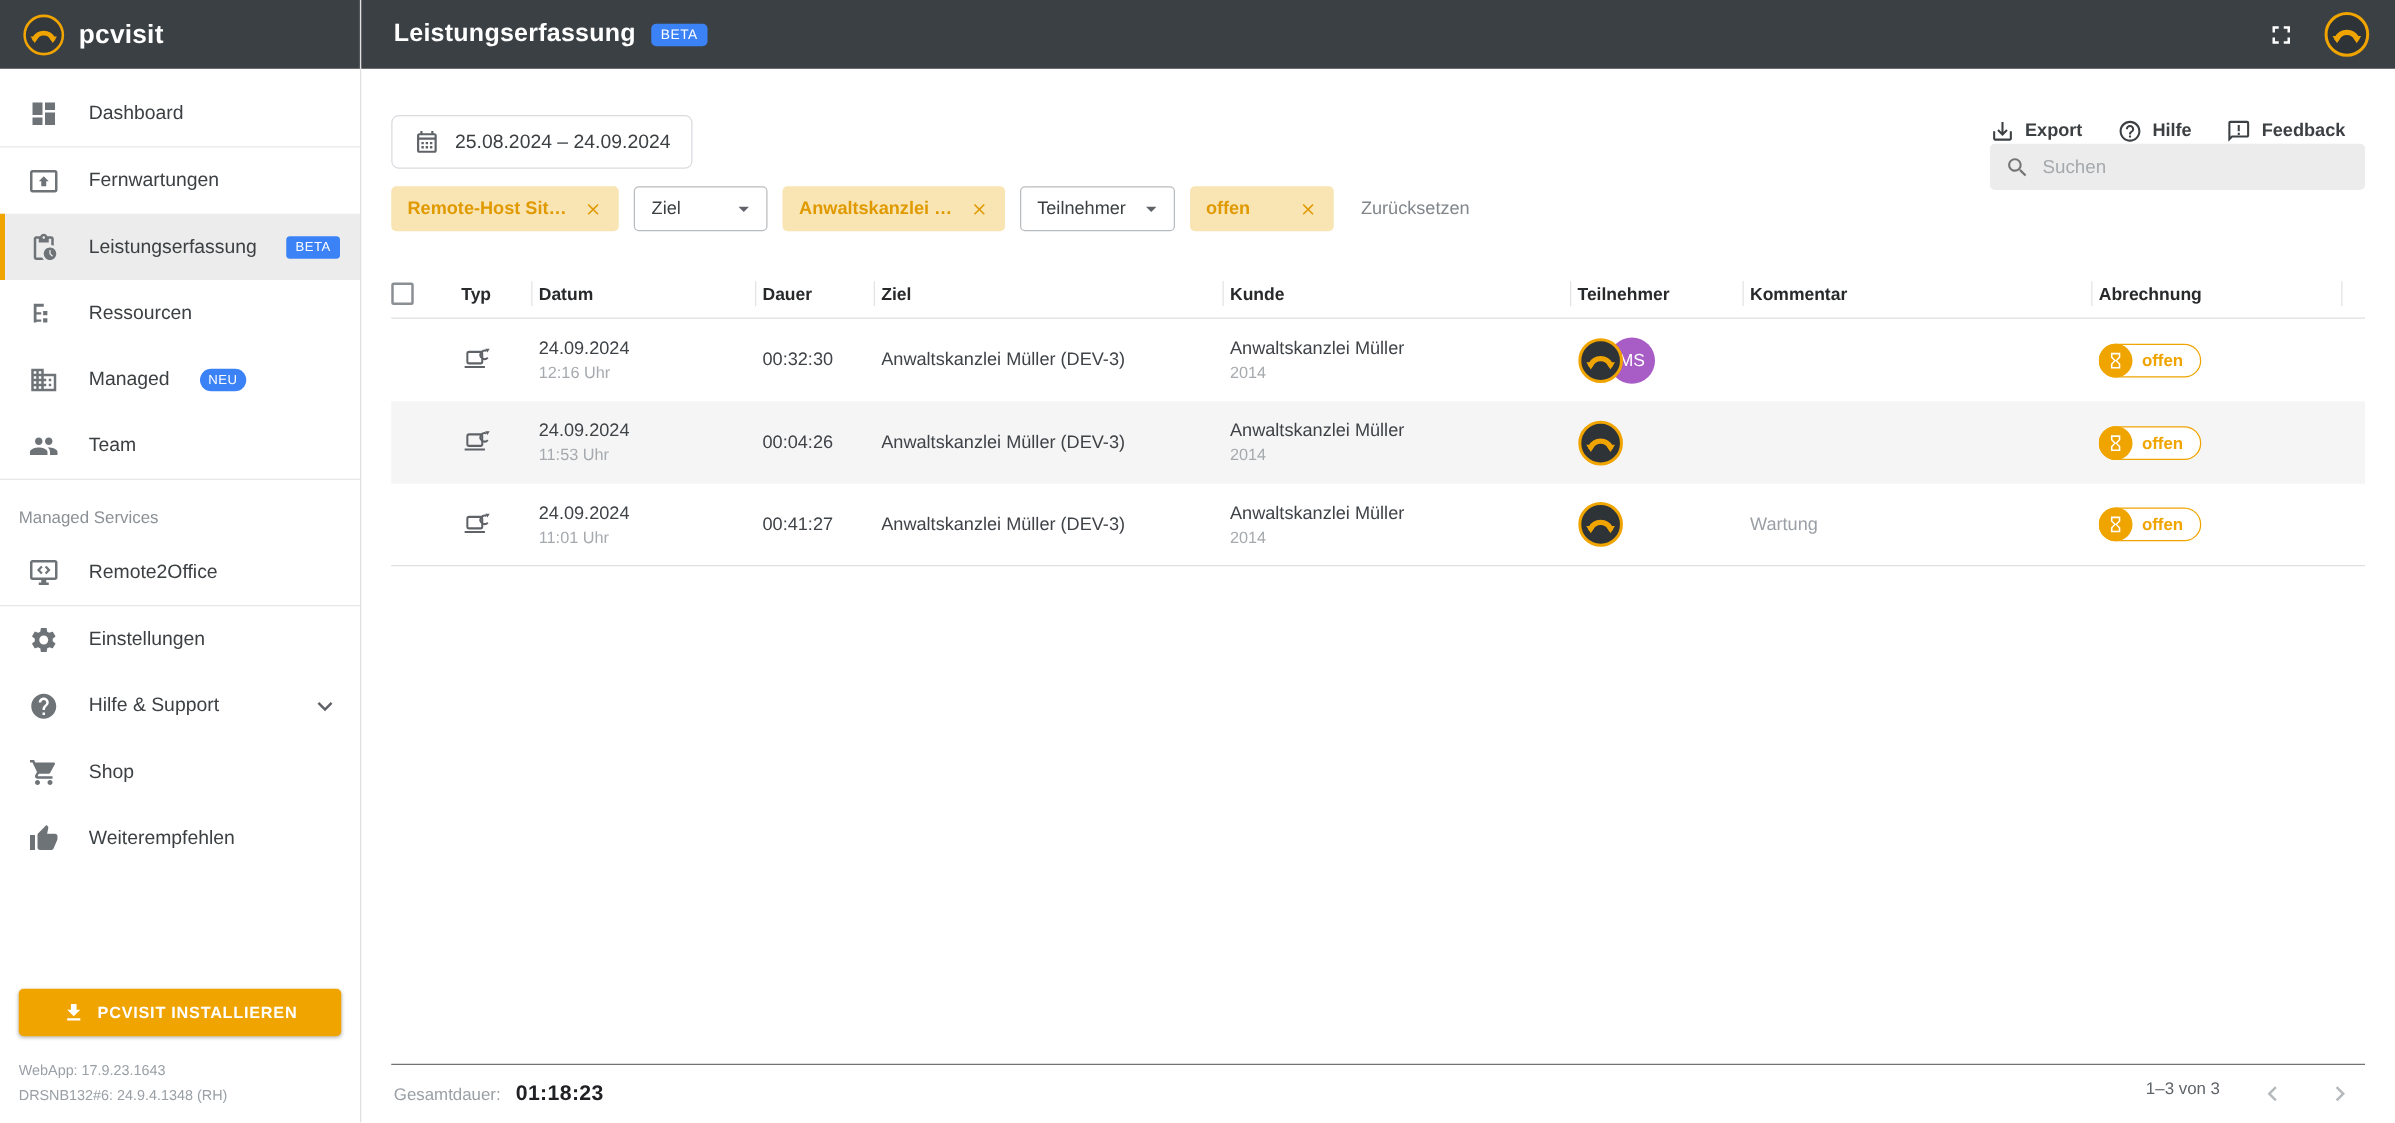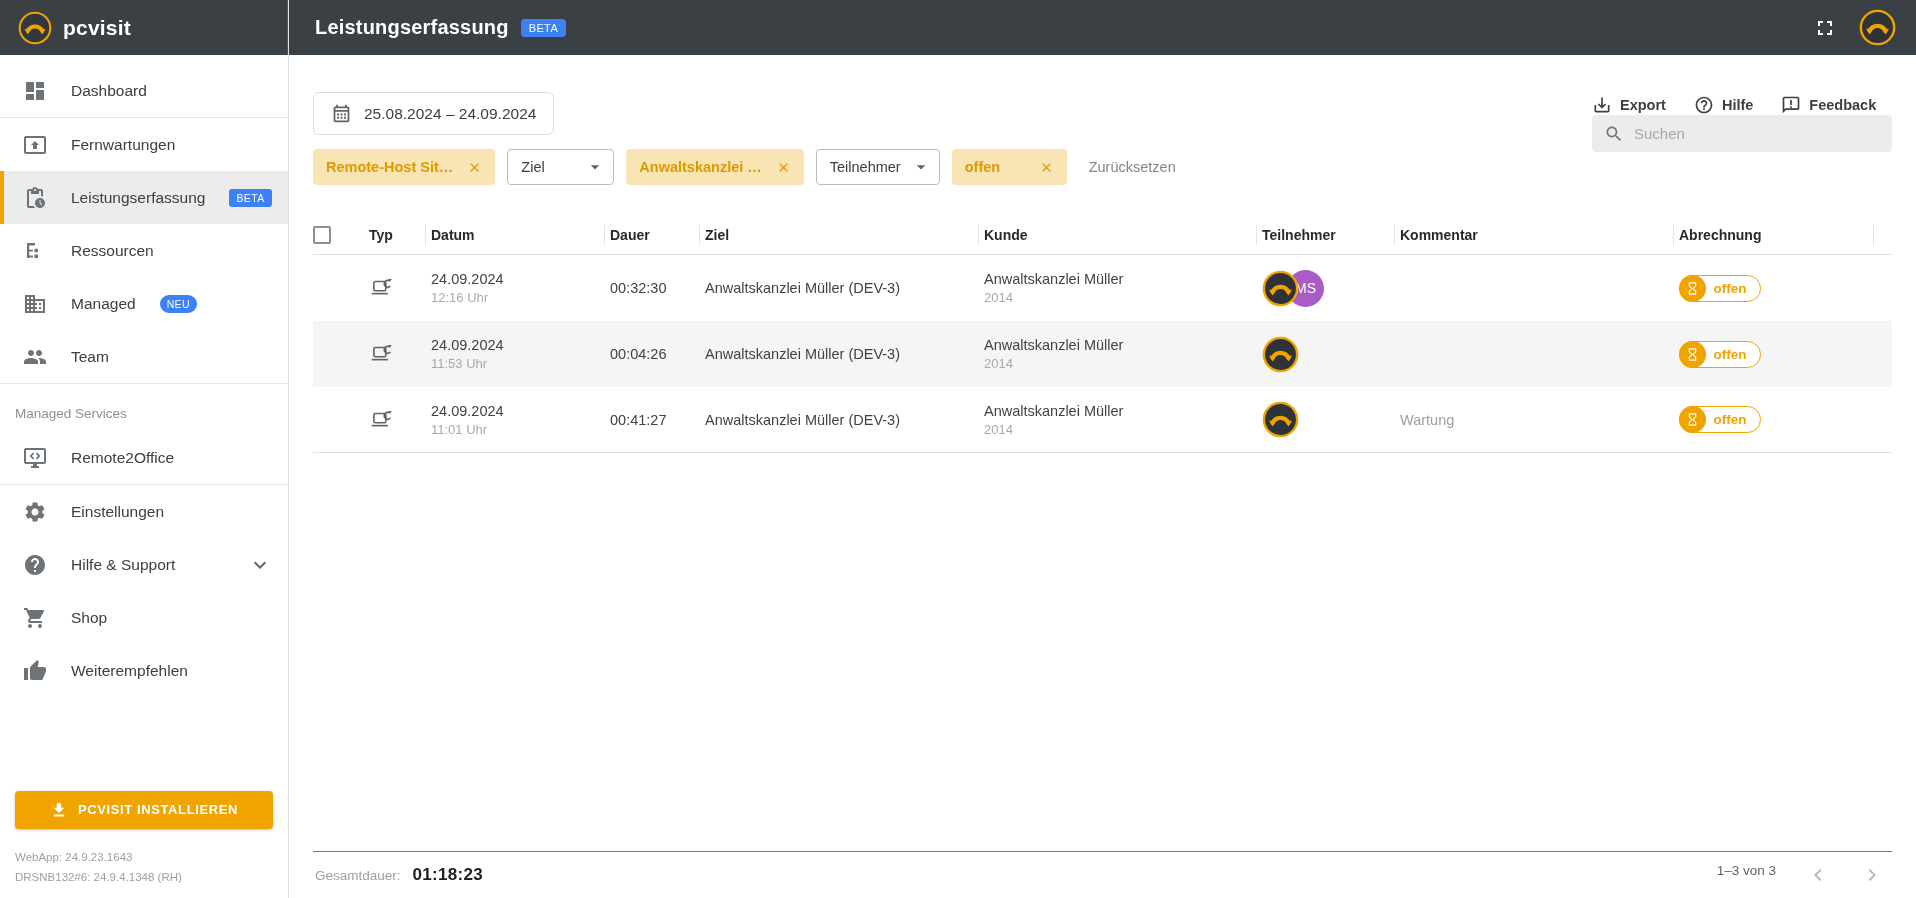--- a/index.html
+++ b/index.html
@@ -190,21 +190,21 @@
     <div class="sidebar-bottom">
       <button class="install-btn">
         <svg width="18" height="18" viewBox="0 0 24 24">
             <path fill="currentColor" d="M19 9h-4V3H9v6H5l7 7 7-7z"></path>
             <path fill="currentColor" d="M5 18h14v2.6H5z"></path>
           </svg>
         <span>PCVISIT INSTALLIEREN</span>
       </button>
     </div>
     <div class="version">
-      <div>WebApp: 24.9.23.1643</div>
+      <div>WebApp: 17.9.23.1643</div>
       <div>DRSNB132#6: 24.9.4.1348 (RH)</div>
     </div>
   </aside>
 
   <div class="main">
 
     <header class="topbar">
       <span class="page-title">Leistungserfassung</span>
       <span class="badge-blue title-badge">BETA</span>
       <div class="topbar-right">

